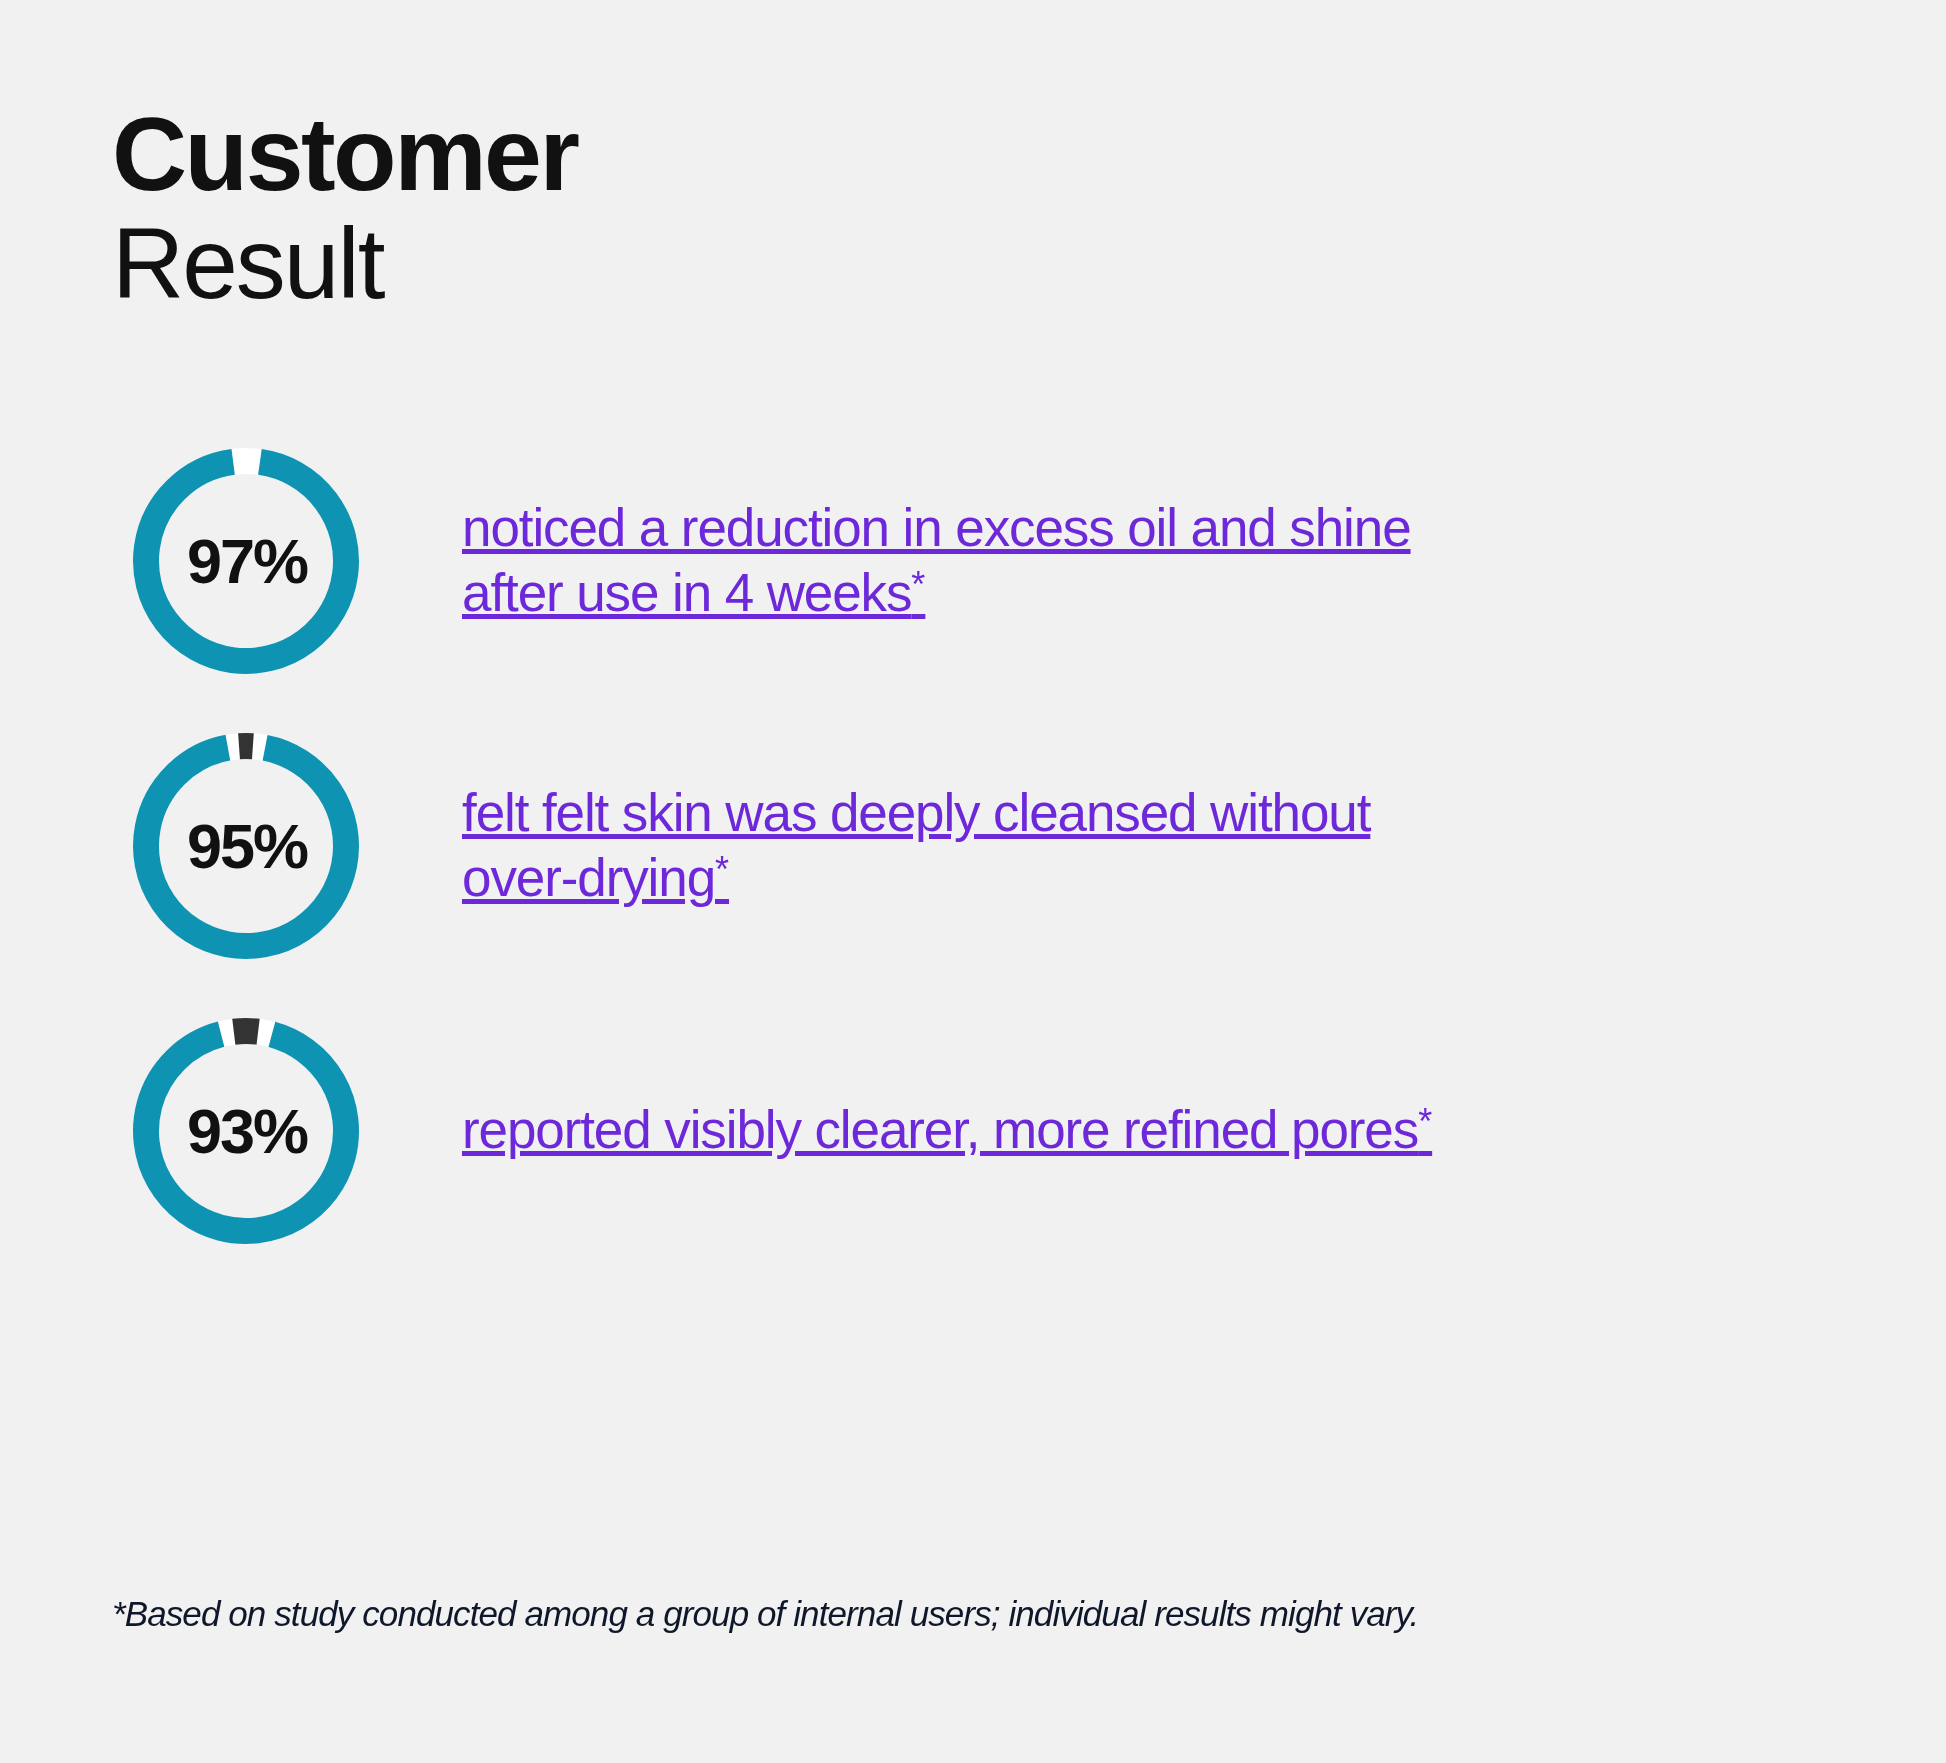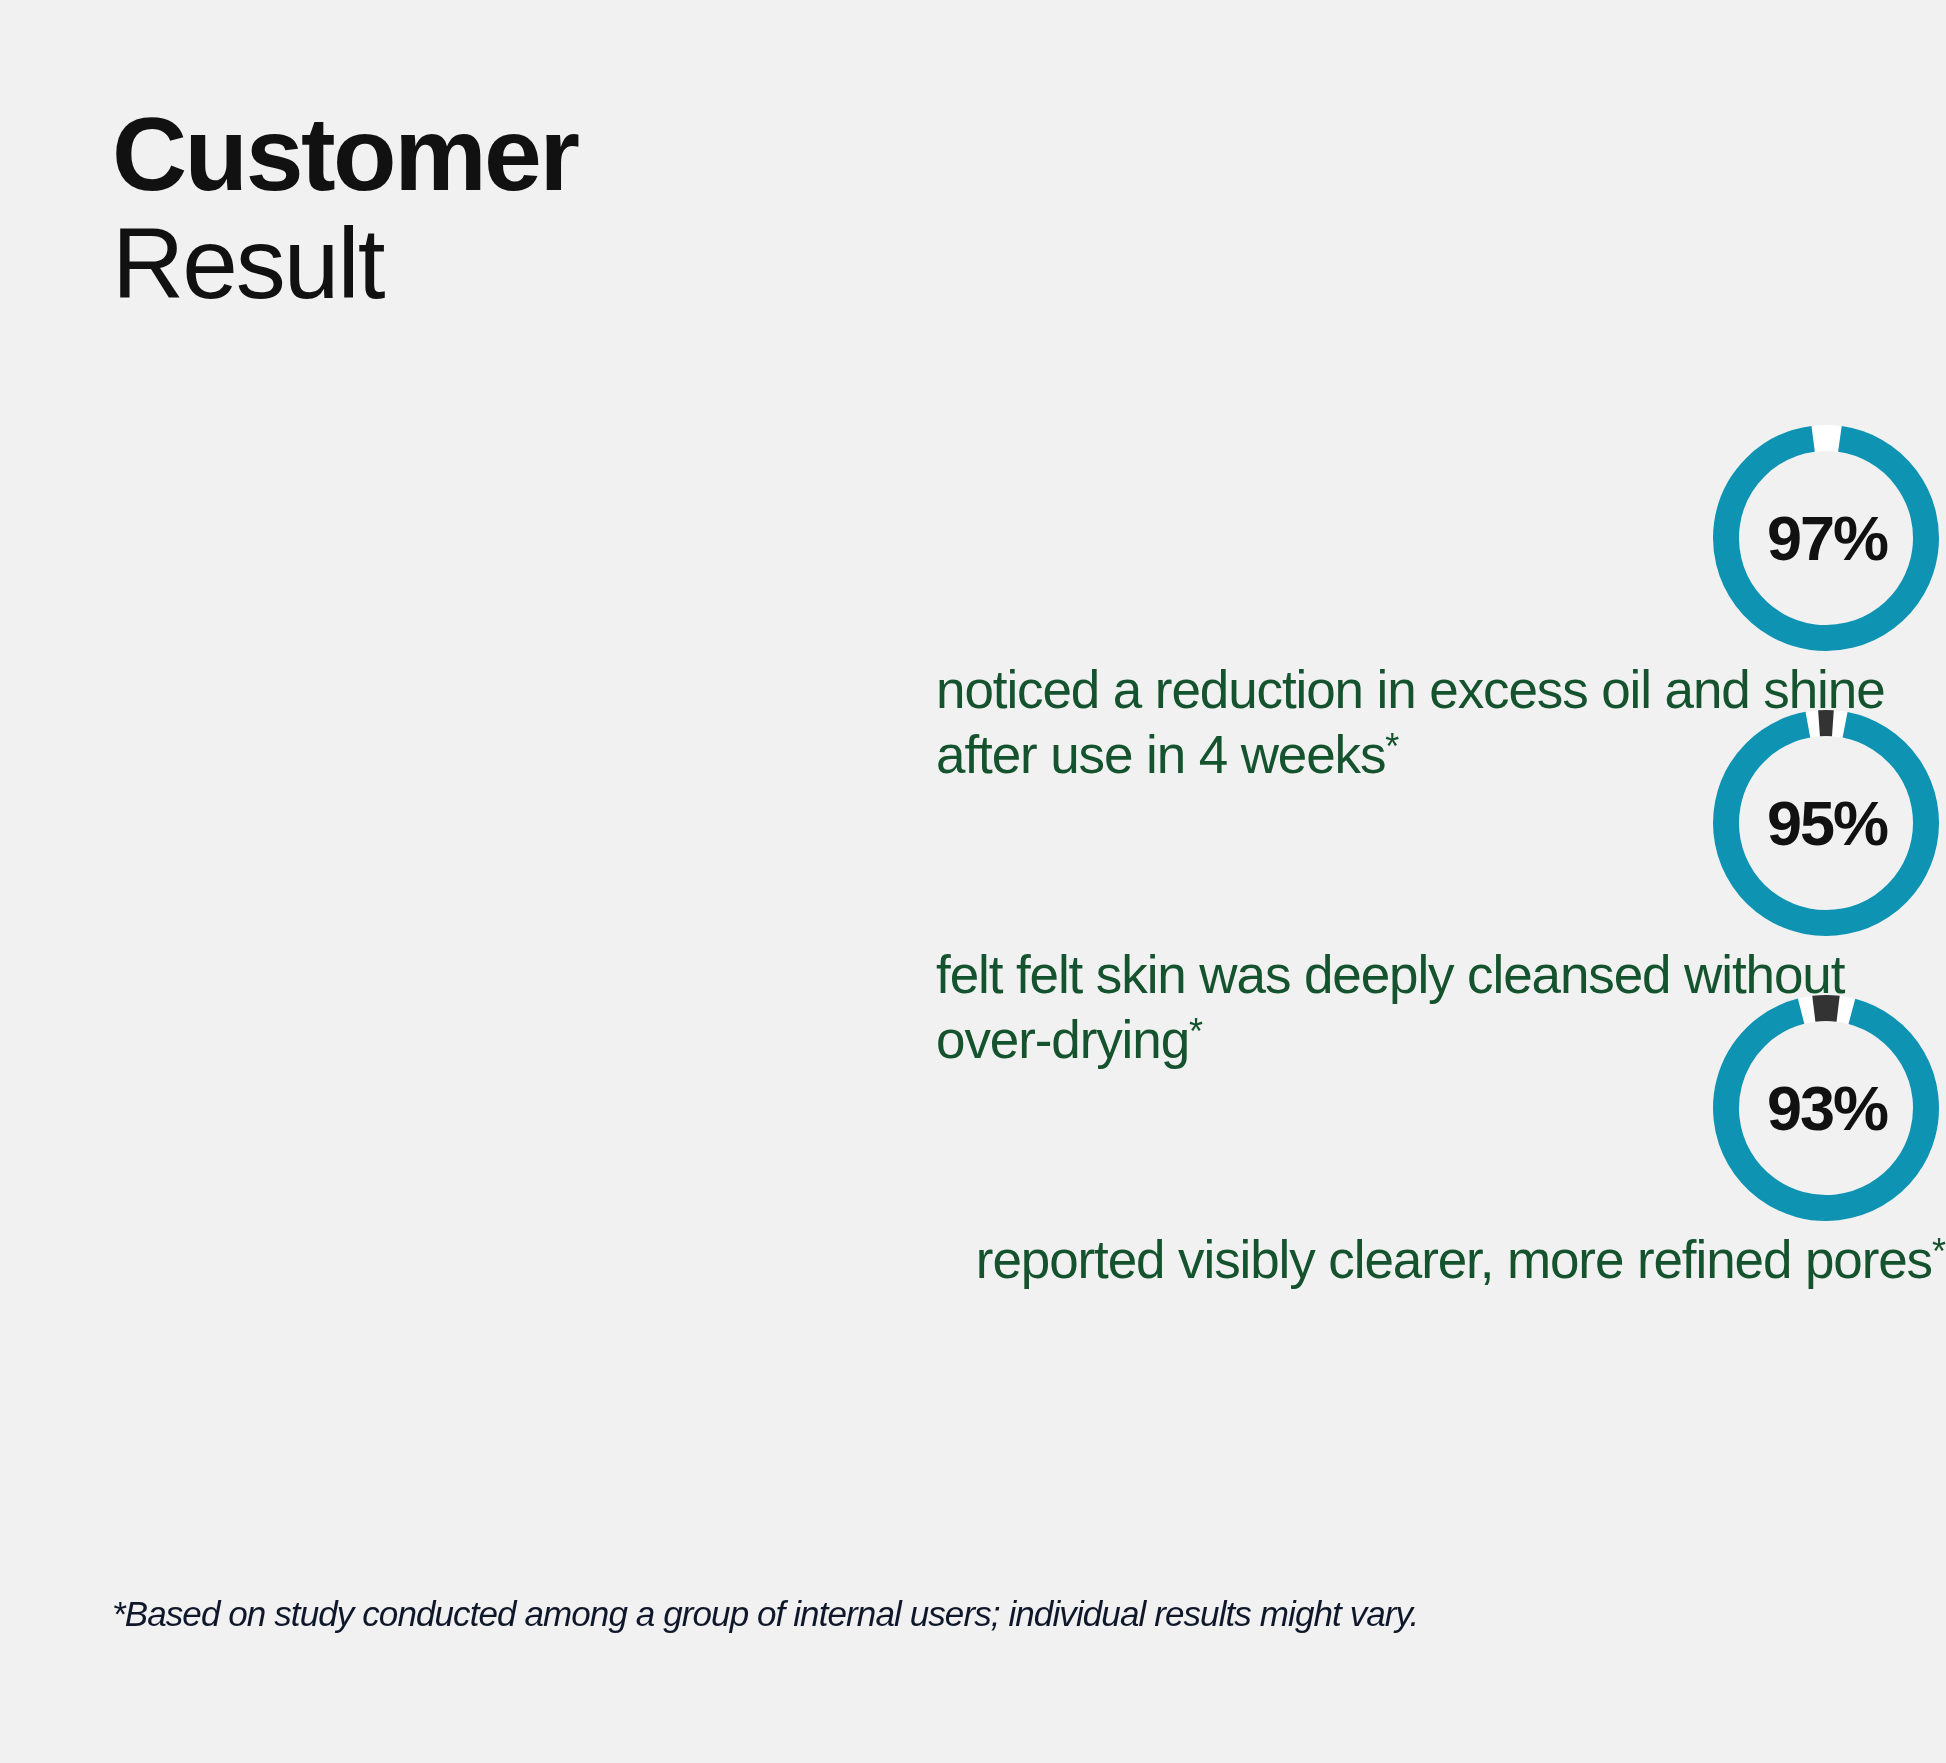--- a/index.html
+++ b/index.html
@@ -49,22 +49,21 @@
   .stats {
     position: absolute;
     left: 0;
     top: 418px;
     width: 1946px;
   }
   .stat-row {
     position: relative;
     height: 285px;
     display: flex;
-    align-items: flex-end;
-    flex-direction: column;
+    align-items: center;
   }
   .donut-wrap {
     position: relative;
     width: 240px;
     height: 240px;
     margin-left: 126px;
     flex: 0 0 auto;
   }
   .donut-svg {
     display: block;
@@ -81,26 +80,28 @@
     align-items: center;
     justify-content: center;
     font-size: 63px;
     font-weight: 800;
     letter-spacing: -2px;
     color: #111111;
     padding-left: 2px;
     box-sizing: border-box;
   }
   .stat-text {
+    margin-left: 96px;
     max-width: 1010px;
     font-size: 53px;
     font-weight: 500;
     line-height: 1.22;
     letter-spacing: -1.1px;
-    color: #14532d;
+    color: #6d28d9;
+    text-decoration: underline;
   }
   .stat-text .star {
     font-size: 36px;
     vertical-align: 14px;
     letter-spacing: 0;
   }
 
   
   .footnote {
     position: absolute;

